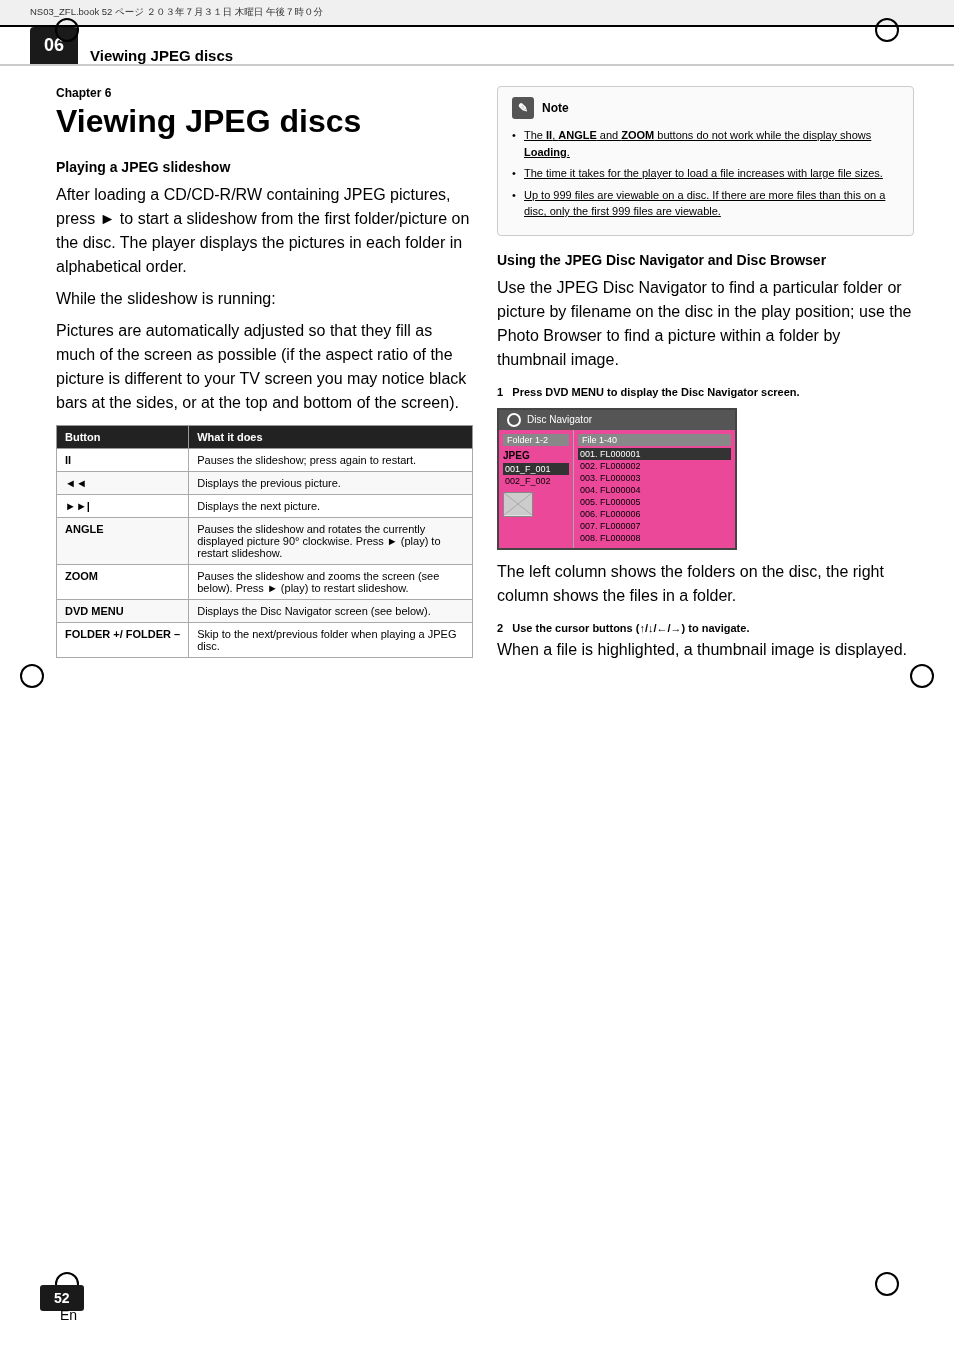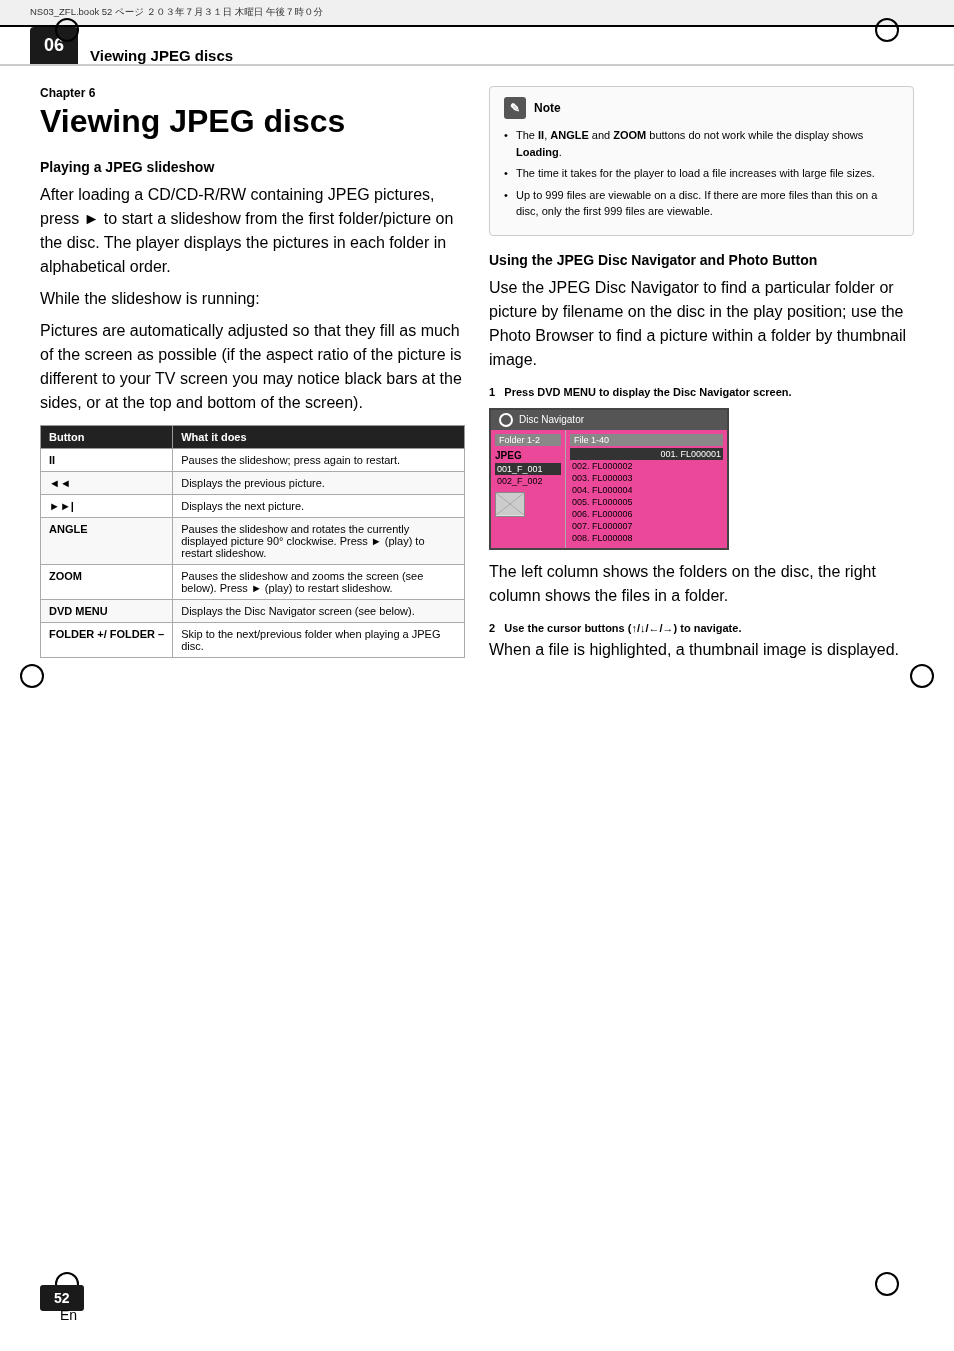--- a/index.html
+++ b/index.html
@@ -28,21 +28,21 @@
       border-radius: 50%;
       display: inline-flex;
       align-items: center;
       justify-content: center;
       font-size: 9px;
       position: absolute;
     }
 
     
     .main-content {
-      padding: 20px 40px 30px 40px;
+      padding: 20px 40px 30px 56px;
       display: flex;
       gap: 24px;
     }
     .left-col {
       flex: 1;
     }
     .right-col {
       flex: 1;
     }
 
@@ -128,20 +128,21 @@
       justify-content: center;
       color: #fff;
       font-size: 12px;
     }
     .note-item {
       font-size: 11px;
       line-height: 1.5;
       margin-bottom: 5px;
       padding-left: 12px;
       position: relative;
+      text-decoration: underline;
     }
     .note-item::before {
       content: "•";
       position: absolute;
       left: 0;
     }
 
     
     .disc-nav-container {
       border: 2px solid #444;
@@ -205,21 +206,20 @@
       background: #333;
       color: #fff;
     }
     .disc-nav-file-item {
       padding: 1px 2px;
       font-size: 9px;
     }
     .disc-nav-file-item.selected {
       background: #333;
       color: #fff;
-      text-align: right;
     }
     .disc-nav-thumb {
       width: 30px;
       height: 25px;
       border: 1px solid #888;
       background: #e0e0e0;
       display: flex;
       align-items: center;
       justify-content: center;
       margin: 2px 0;
@@ -363,21 +363,21 @@
         <div class="note-icon">✎</div>
         <span>Note</span>
       </div>
       <div id="note-items-container">
           <div class="note-item">The <strong>II</strong>, <strong>ANGLE</strong> and <strong>ZOOM</strong> buttons do not work while the display shows <strong>Loading</strong>.</div>
           <div class="note-item">The time it takes for the player to load a file increases with large file sizes.</div>
           <div class="note-item">Up to 999 files are viewable on a disc. If there are more files than this on a disc, only the first 999 files are viewable.</div>
         </div>
     </div>
 
-    <div class="section-heading">Using the JPEG Disc Navigator and Photo Button</div>
+    <div class="section-heading">Using the JPEG Disc Navigator and Disc Browser</div>
 
     <div class="body-text">Use the JPEG Disc Navigator to find a particular folder or picture by filename on the disc in the play position; use the Photo Browser to find a picture within a folder by thumbnail image.</div>
 
     <div class="step-label">
       <span>1</span>&nbsp;&nbsp;
       <span>Press DVD MENU to display the Disc Navigator screen.</span>
     </div>
 
     <div class="disc-nav-container">
       <div class="disc-nav-header">

